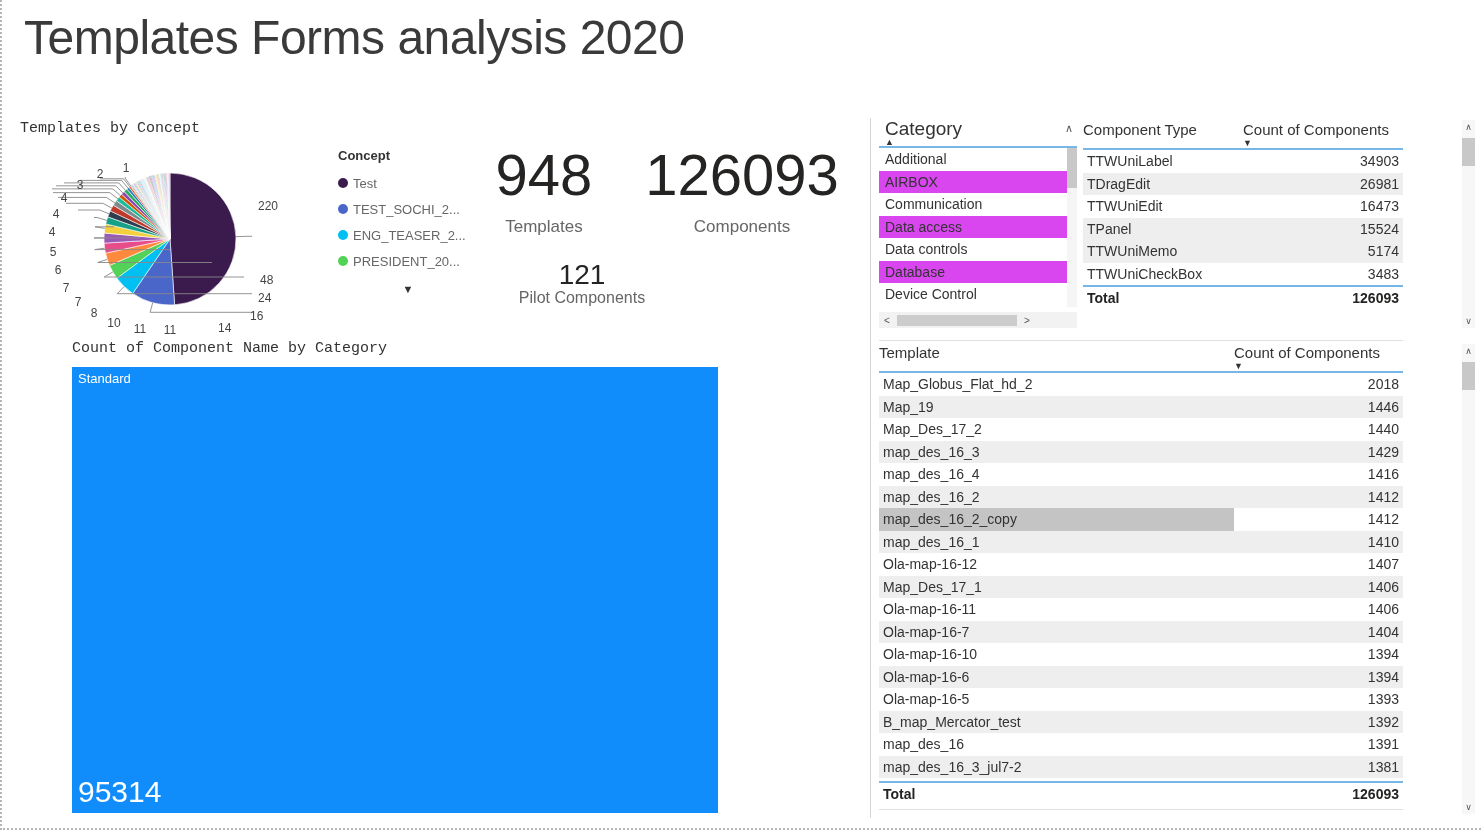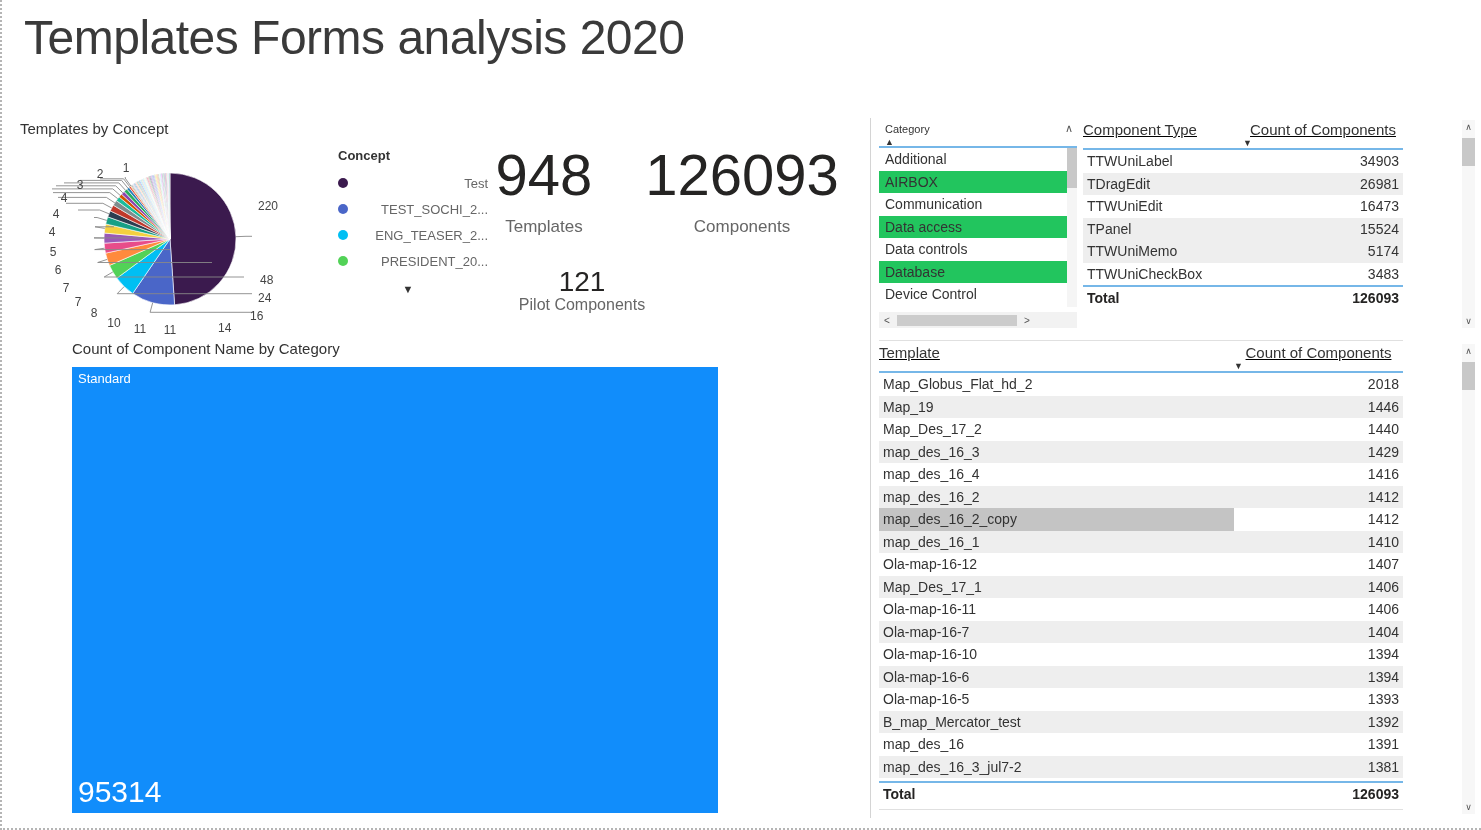--- a/index.html
+++ b/index.html
@@ -34,20 +34,21 @@
   #pie-visual {
     position: absolute;
     left: 18px; top: 120px;
     width: 470px; height: 215px;
   }
   .visual-title {
     font-size: 15px;
     color: #333333;
     font-weight: 400;
     white-space: nowrap;
+    font-family: Liberation Mono, monospace;
   }
   #pie-area {
     position: absolute;
     left: 2px; top: 24px;
     width: 320px; height: 190px;
   }
   #pie-svg { display: block; }
 
   
   #pie-legend {
@@ -61,21 +62,20 @@
     color: #333333;
     margin-bottom: 7px;
   }
   .legend-item {
     display: flex;
     align-items: center;
     height: 26px;
     font-size: 13px;
     color: #666666;
     white-space: nowrap;
-    justify-content: space-between;
   }
   .legend-dot {
     width: 10px; height: 10px;
     border-radius: 50%;
     margin-right: 5px;
     flex: 0 0 auto;
   }
   #legend-more {
     margin-top: 9px;
     text-align: center;
@@ -98,21 +98,21 @@
     white-space: nowrap;
   }
   #kpi-templates { left: 480px; top: 146px; width: 124px; }
   #kpi-templates .kpi-value { font-size: 58px; }
   #kpi-templates .kpi-label { font-size: 17px; margin-top: 13px; }
 
   #kpi-components { left: 620px; top: 146px; width: 240px; }
   #kpi-components .kpi-value { font-size: 58px; }
   #kpi-components .kpi-label { font-size: 17px; margin-top: 13px; }
 
-  #kpi-pilot { left: 490px; top: 268px; width: 180px; }
+  #kpi-pilot { left: 490px; top: 261px; width: 180px; }
   #kpi-pilot .kpi-value { font-size: 28px; }
   #kpi-pilot .kpi-label { font-size: 16px; }
 
   
   #treemap-visual {
     position: absolute;
     left: 62px; top: 340px;
     width: 806px; height: 473px;
   }
   #treemap-visual .visual-title {
@@ -165,21 +165,21 @@
     width: 198px; height: 210px;
     background: #ffffff;
   }
   #slicer-header {
     position: relative;
     height: 30px;
     border-bottom: 2px solid #76b7e8;
     padding-left: 6px;
   }
   #slicer-header-label {
-    font-size: 11px;
+    font-size: 19px;
     color: #333333;
     line-height: 22px;
   }
   #slicer-sort-asc-icon {
     position: absolute;
     left: 6px; top: 20px;
     font-size: 9px; color: #333333;
     line-height: 8px;
   }
   #slicer-scroll-up-icon {
@@ -190,21 +190,21 @@
   .slicer-list { position: relative; }
   .slicer-item {
     height: 22.5px;
     line-height: 22.5px;
     padding-left: 6px;
     font-size: 14px;
     color: #333333;
     white-space: nowrap;
     overflow: hidden;
   }
-  .slicer-item.alt { background: #22c55e; }
+  .slicer-item.alt { background: #d946ef; }
   #slicer-scroll-down-icon {
     position: absolute;
     right: 4px; bottom: 2px;
     font-size: 11px; color: #555555;
   }
   #slicer-vscroll-track {
     position: absolute;
     right: 0; top: 30px;
     width: 10px; bottom: 21px;
     background: #f5f5f5;
@@ -237,29 +237,28 @@
 
   
   .pbi-table { position: absolute; background: #ffffff; }
   .pt-header {
     position: relative;
     display: flex;
     height: 32px;
     border-bottom: 2px solid #76b7e8;
     align-items: flex-start;
     padding-top: 3px;
-    text-decoration: underline;
   }
   .pt-h-cell {
     font-size: 15px;
     color: #333333;
     white-space: nowrap;
     position: relative;
   }
-  .pt-h-cell.num { text-align: center; }
+  .pt-h-cell.num { text-align: left; }
   .sort-desc-icon {
     position: absolute;
     left: 0; top: 19px;
     font-size: 9px; color: #333333;
     line-height: 7px;
   }
   .pt-row {
     display: flex;
     height: 22.5px;
     align-items: center;

